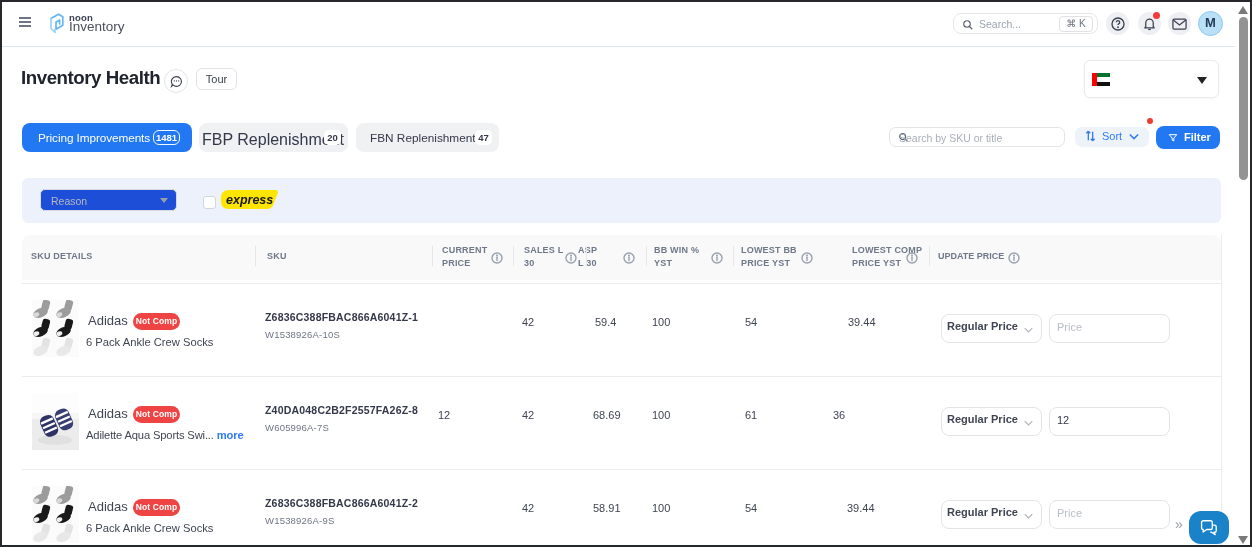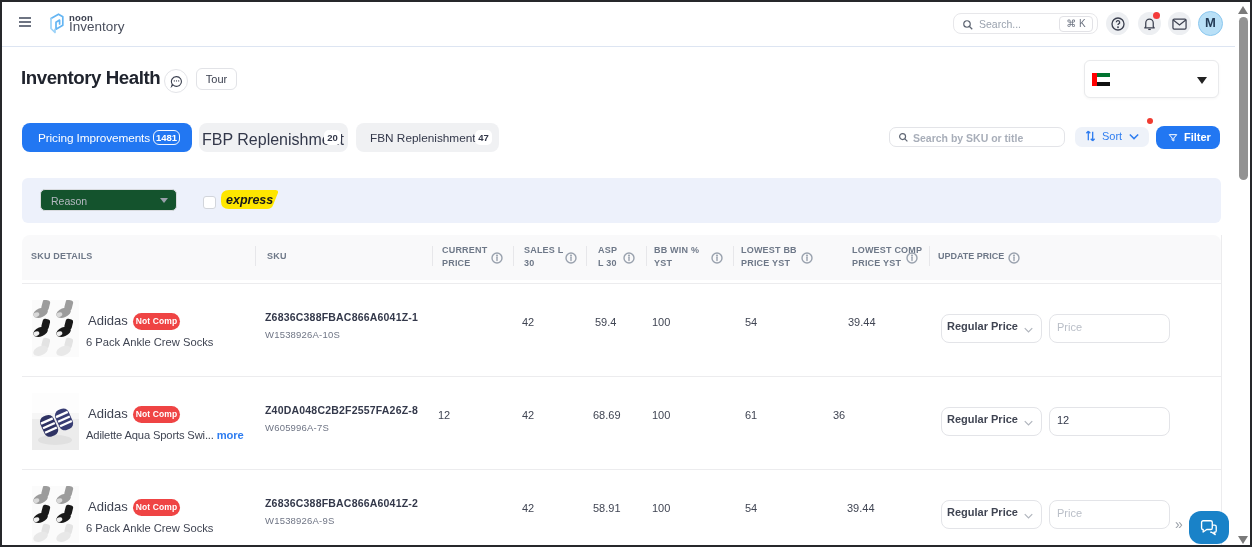--- a/index.html
+++ b/index.html
@@ -94,21 +94,21 @@
 <div class="abs" style="left:354px;top:121px;width:143px;height:29px;background:#f0f1f3;border-radius:8px;">
   <div class="abs" style="left:14px;top:8px;font-size:11.8px;color:#33384a;">FBN Replenishment</div>
   <div class="abs" style="left:119px;top:6.5px;width:17px;height:15px;background:#fff;border-radius:5px;font-size:9.5px;font-weight:600;color:#33384a;text-align:center;line-height:15px;">47</div>
 </div>
 
 <div class="abs" style="left:887px;top:125px;width:176px;height:20px;border:1px solid #e3e4e8;border-radius:7px;background:#fff;">
   <svg class="abs" style="left:8px;top:4px;" width="11" height="11" viewBox="0 0 24 24" fill="none" stroke="#5f6673" stroke-width="2.6">
         <circle cx="10" cy="10" r="6.5"></circle>
         <path d="M15 15 L20.5 20.5"></path>
       </svg>
-  <div class="abs" style="left:23px;top:3.5px;font-size:10.5px;color:#a8aeb9;font-weight:bold;">Search by SKU or title</div>
+  <div class="abs" style="left:9px;top:3.5px;font-size:10.5px;color:#a8aeb9;">Search by SKU or title</div>
 </div>
 
 <div class="abs" style="left:1073px;top:125px;width:74px;height:20px;background:#eef2f9;border-radius:7px;">
   <svg class="abs" style="left:10px;top:3px;" width="11" height="12" viewBox="0 0 20 22" fill="none" stroke="#2f7df0" stroke-width="2.4">
         <path d="M6 20 L6 3 M6 3 L2.5 7 M6 3 L9.5 7" transform="translate(0,-1)"></path>
         <path d="M14 2 L14 19 M14 19 L10.5 15 M14 19 L17.5 15" transform="translate(0,1)"></path>
       </svg>
   <div class="abs" style="left:27px;top:2.5px;font-size:11px;font-weight:500;color:#2f7df0;text-align:right;">Sort</div>
   <svg class="abs" style="left:54px;top:6px;" width="10" height="7" viewBox="0 0 12 8" fill="none" stroke="#2f7df0" stroke-width="1.8">
         <path d="M1 1.5 L6 6.5 L11 1.5"></path>
@@ -118,40 +118,40 @@
 
 <div class="abs" style="left:1154px;top:124px;width:64px;height:23px;background:#2277f2;border-radius:8px;color:#fff;">
   <svg class="abs" style="left:12px;top:7px;" width="10" height="10" viewBox="0 0 24 24" fill="none" stroke="#fff" stroke-width="2.4">
         <path d="M3 4h18l-7 8v7l-4-2v-5z" stroke-linejoin="round"></path>
       </svg>
   <div class="abs" style="left:28px;top:5px;font-size:11px;font-weight:600;">Filter</div>
 </div>
 
 <div class="abs" style="left:20px;top:176px;width:1199px;height:45px;background:#edf1fb;border-radius:6px;">
 
-  <div class="abs" style="left:18px;top:11px;width:137px;height:22px;border:1px solid #d8dade;border-radius:5px;background:#14532d;">
+  <div class="abs" style="left:18px;top:11px;width:137px;height:22px;border:1px solid #d8dade;border-radius:5px;background:#1d4ed8;">
     <div class="abs" style="left:10px;top:5px;font-size:10.5px;color:#b4b8c0;">Reason</div>
     <div class="abs" style="left:119px;top:8px;width:0;height:0;border-left:4px solid transparent;border-right:4px solid transparent;border-top:5px solid #9aa0ab;"></div>
   </div>
 
   <div class="abs" style="left:181px;top:18px;width:13px;height:13px;border:1px solid #d2d5db;border-radius:3px;background:#fff;"></div>
 
   <svg class="abs" style="left:199px;top:12px;" width="58" height="19" viewBox="0 0 58 19">
     <path d="M8 0 H54.5 Q58 0 56.8 3.2 L52 15.2 Q50.5 19 46 19 H8 Q0 19 0 11.5 V7.5 Q0 0 8 0 Z" fill="#fee600"></path>
     <text x="5" y="14" font-family="Liberation Sans, sans-serif" font-size="12.5" font-weight="bold" font-style="italic" fill="#17181c">express</text>
   </svg>
 </div>
 
 <div class="abs" style="left:20px;top:233px;width:1199px;height:45px;background:#f9f9fa;border-radius:8px 8px 0 0;"></div>
 <div class="abs" id="thead-labels" style="left:0;top:233px;width:1252px;height:45px;font-size:9px;font-weight:700;color:#6e7888;letter-spacing:.2px;">
   <div class="abs" style="left:29px;top:16px;">SKU DETAILS</div>
   <div class="abs" style="left:265px;top:16px;">SKU</div>
   <div class="abs" style="left:440px;top:9px;line-height:13px;">CURRENT<br>PRICE</div>
   <div class="abs" style="left:522px;top:9px;line-height:13px;">SALES L<br>30</div>
-  <div class="abs" style="left:596px;top:9px;line-height:13px;">ASP<br>L 30</div>
+  <div class="abs" style="left:576px;top:9px;line-height:13px;">ASP<br>L 30</div>
   <div class="abs" style="left:652px;top:9px;line-height:13px;">BB WIN %<br>YST</div>
   <div class="abs" style="left:739px;top:9px;line-height:13px;">LOWEST BB<br>PRICE YST</div>
   <div class="abs" style="left:850px;top:9px;line-height:13px;">LOWEST COMP<br>PRICE YST</div>
   <div class="abs" style="left:936px;top:16px;letter-spacing:0;">UPDATE PRICE</div>
 
   <div class="abs" style="left:253px;top:11px;width:1px;height:20px;background:#e7e7ea;"></div>
   <div class="abs" style="left:430px;top:11px;width:1px;height:20px;background:#e7e7ea;"></div>
   <div class="abs" style="left:511px;top:11px;width:1px;height:20px;background:#e7e7ea;"></div>
   <div class="abs" style="left:584px;top:11px;width:1px;height:20px;background:#e7e7ea;"></div>
   <div class="abs" style="left:644px;top:11px;width:1px;height:20px;background:#e7e7ea;"></div>

